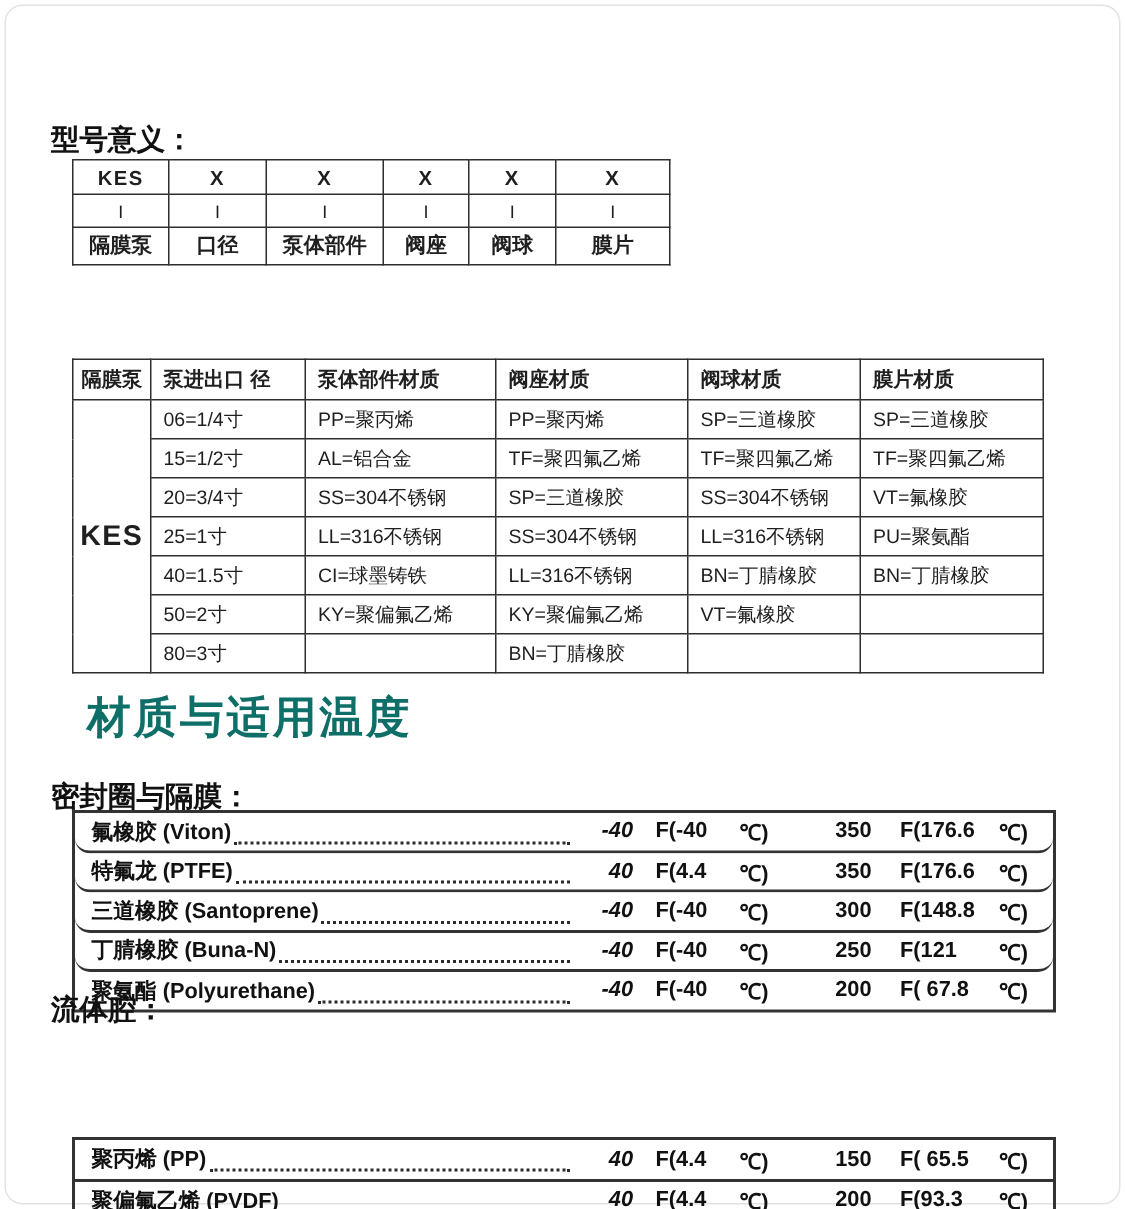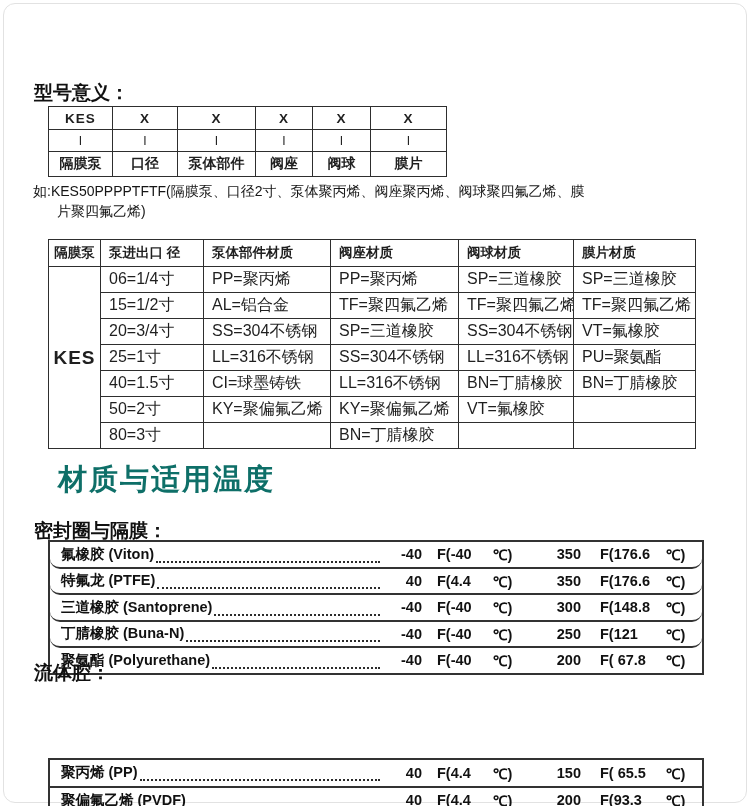--- a/index.html
+++ b/index.html
@@ -19,36 +19,36 @@
   .mtable td{border:1.5px solid #2e2e2e;text-align:center;font-size:13.5px;padding:0;}
   .mtable .r1 td{height:22px;font-weight:600;letter-spacing:1px;}
   .mtable .r2 td{height:21px;font-size:12px;}
   .mtable .r3 td{height:24px;font-weight:600;font-size:14px;}
 
   .example{font-size:14px;line-height:20px;color:#151515;}
   .example .l2{margin-left:24px;}
 
   
   .stable{width:647px;}
-  .stable th,.stable td{border:1px solid #2e2e2e;font-size:16px;font-weight:normal;
+  .stable th,.stable td{border:1px solid #2e2e2e;font-size:13px;font-weight:normal;
        text-align:left;padding:0 0 0 8px;height:25px;white-space:nowrap;overflow:hidden;}
   .stable th{font-weight:600;font-size:13.5px;height:26px;}
   .stable th.c,.stable td.kes{text-align:center;padding:0;}
   .stable td.kes{font-size:19px;font-weight:600;letter-spacing:1px;}
 
   
   .ttable{border:2px solid #333;}
   .trow{display:flex;align-items:center;border-bottom:2px solid #333;
         font-size:14.5px;font-weight:600;color:#111;}
   .trow:last-child{border-bottom:none;}
   .t-seal .trow{height:24.5px;border-radius:10px;}
   .t-fluid .trow{height:25.5px;}
   .tname{padding-left:11px;white-space:nowrap;}
   .leader{flex:1;height:15px;border-bottom:2px dotted #2b2b2b;margin:0 2px;min-width:10px;}
-  .num{width:40px;text-align:right;white-space:pre;}
+  .num{width:40px;text-align:right;white-space:pre;font-style:italic;}
   .fc{width:56px;margin-left:15px;white-space:pre;}
   .cc{width:42px;white-space:pre;}
   .num2{width:46px;text-align:right;white-space:pre;}
   .fc2{width:66px;margin-left:19px;white-space:pre;}
   .cc2{width:36px;white-space:pre;}
 </style>
 </head>
 <body>
 
 <div id="page">
@@ -87,24 +87,20 @@
       <td>隔膜泵</td>
       <td>口径</td>
       <td>泵体部件</td>
       <td>阀座</td>
       <td>阀球</td>
       <td>膜片</td>
     </tr>
   </tbody>
     </table>
 
-  <div class="abs example" style="left:33px;top:181px;width:670px;">
-    <div>如:KES50PPPPTFTF(隔膜泵、口径2寸、泵体聚丙烯、阀座聚丙烯、阀球聚四氟乙烯、膜</div>
-    <div class="l2">片聚四氟乙烯)</div>
-  </div>
 
   <table class="abs stable" style="left:48px;top:239px;">
     <colgroup>
         <col style="width:52px">
         <col style="width:103px">
         <col style="width:127px">
         <col style="width:128px">
         <col style="width:115px">
         <col style="width:122px">
       </colgroup>

